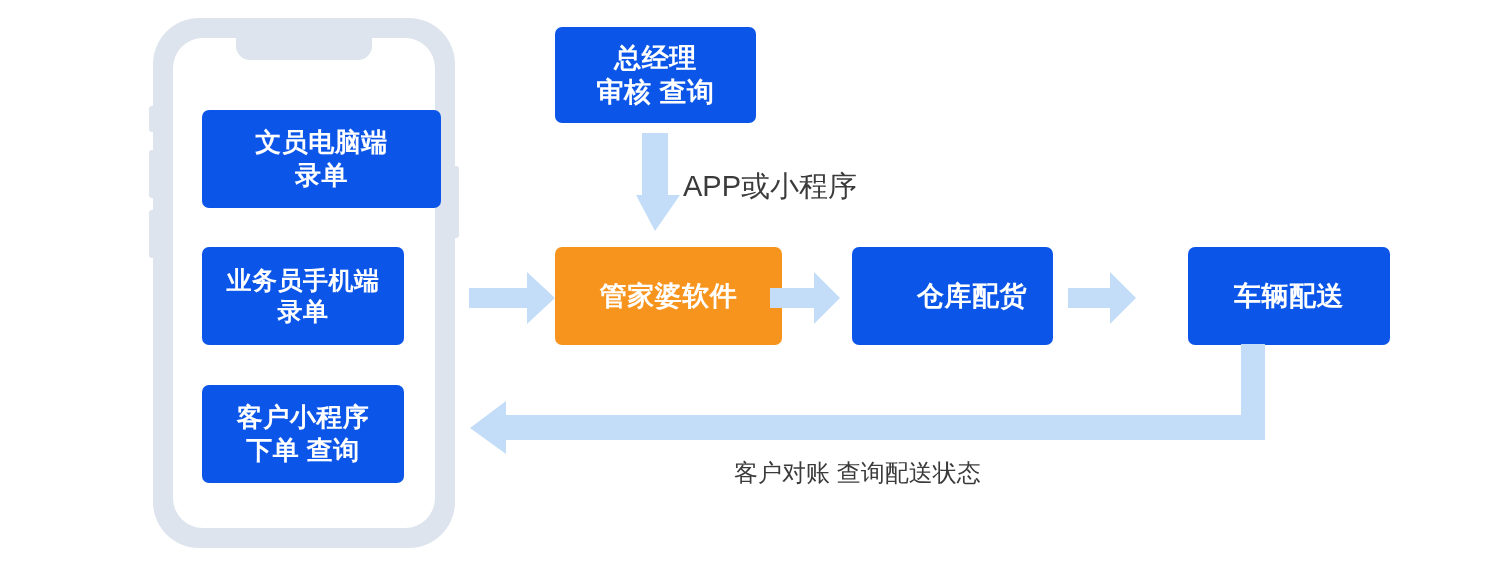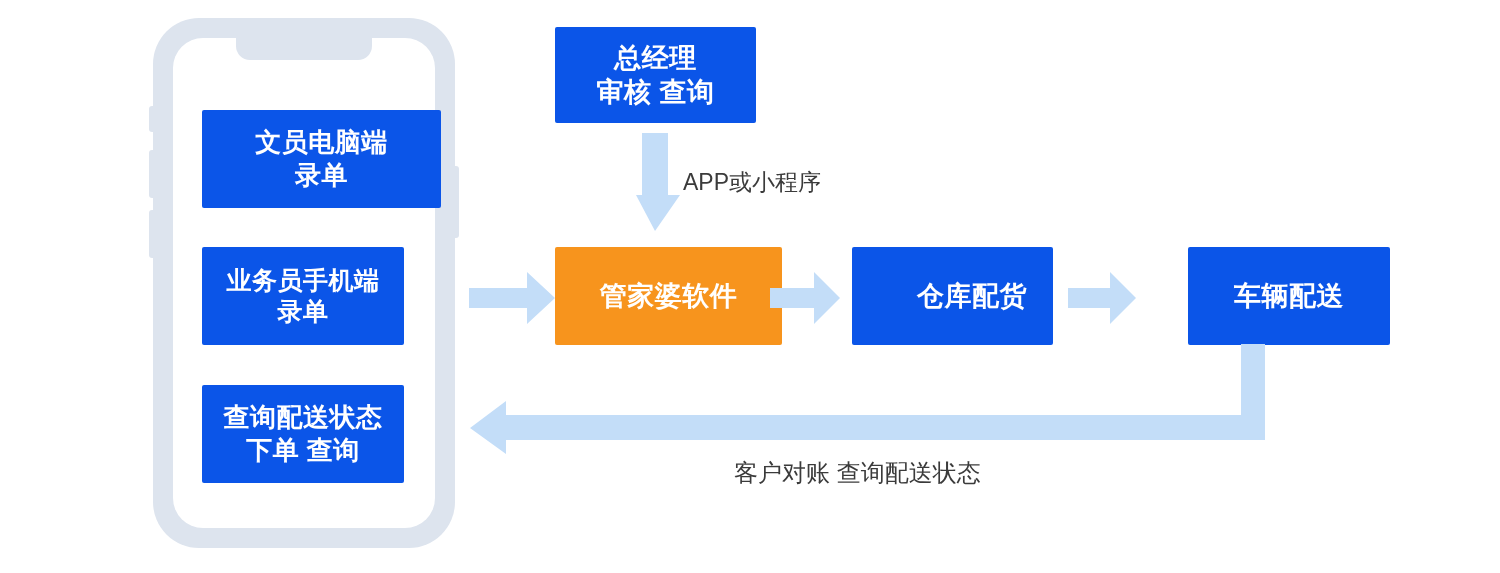--- a/index.html
+++ b/index.html
@@ -59,21 +59,21 @@
   .phone-btn.left-down  { left: -4px; top: 192px; height: 48px;  border-radius: 3px 0 0 3px; }
   .phone-btn.right-power{ right: -4px; top: 148px; height: 72px; border-radius: 0 3px 3px 0; }
 
   
   .node {
     position: absolute;
     display: flex;
     align-items: center;
     justify-content: center;
     text-align: center;
-    border-radius: 2px;
+    border-radius: 7px;
     color: #ffffff;
     font-weight: bold;
     line-height: 1.26;
     letter-spacing: 0.5px;
     box-sizing: border-box;
     white-space: pre-line;
   }
   .node.blue   { background: #0b55e8; }
   .node.orange { background: #f7941d; }
 
@@ -91,21 +91,21 @@
   
   .arrow {
     position: absolute;
   }
   .arrow svg { display: block; }
 
   
   .label {
     position: absolute;
     color: #3b3b3b;
-    font-size: 23px;
+    font-size: 29px;
     white-space: nowrap;
   }
   .label.app-label    { left: 683px; top: 167px; }
   .label.return-label { left: 734px; top: 457px; font-size: 24px; }
 </style>
 </head>
 <body>
 
 <div id="canvas">
 
@@ -117,21 +117,21 @@
     <div class="phone-screen"></div>
     <div class="phone-notch"></div>
   </div>
 
   <div class="node blue n-clerk">文员电脑端
 录单</div>
 
   <div class="node blue n-sales">业务员手机端
 录单</div>
 
-  <div class="node blue n-custapp">查询配送状态
+  <div class="node blue n-custapp">客户小程序
 下单 查询</div>
 
   <div class="node blue n-manager">总经理
 审核 查询</div>
 
   <div class="node orange n-software">管家婆软件</div>
 
   <div class="node blue n-warehouse">仓库配货</div>
 
   <div class="node blue n-delivery">车辆配送</div>

